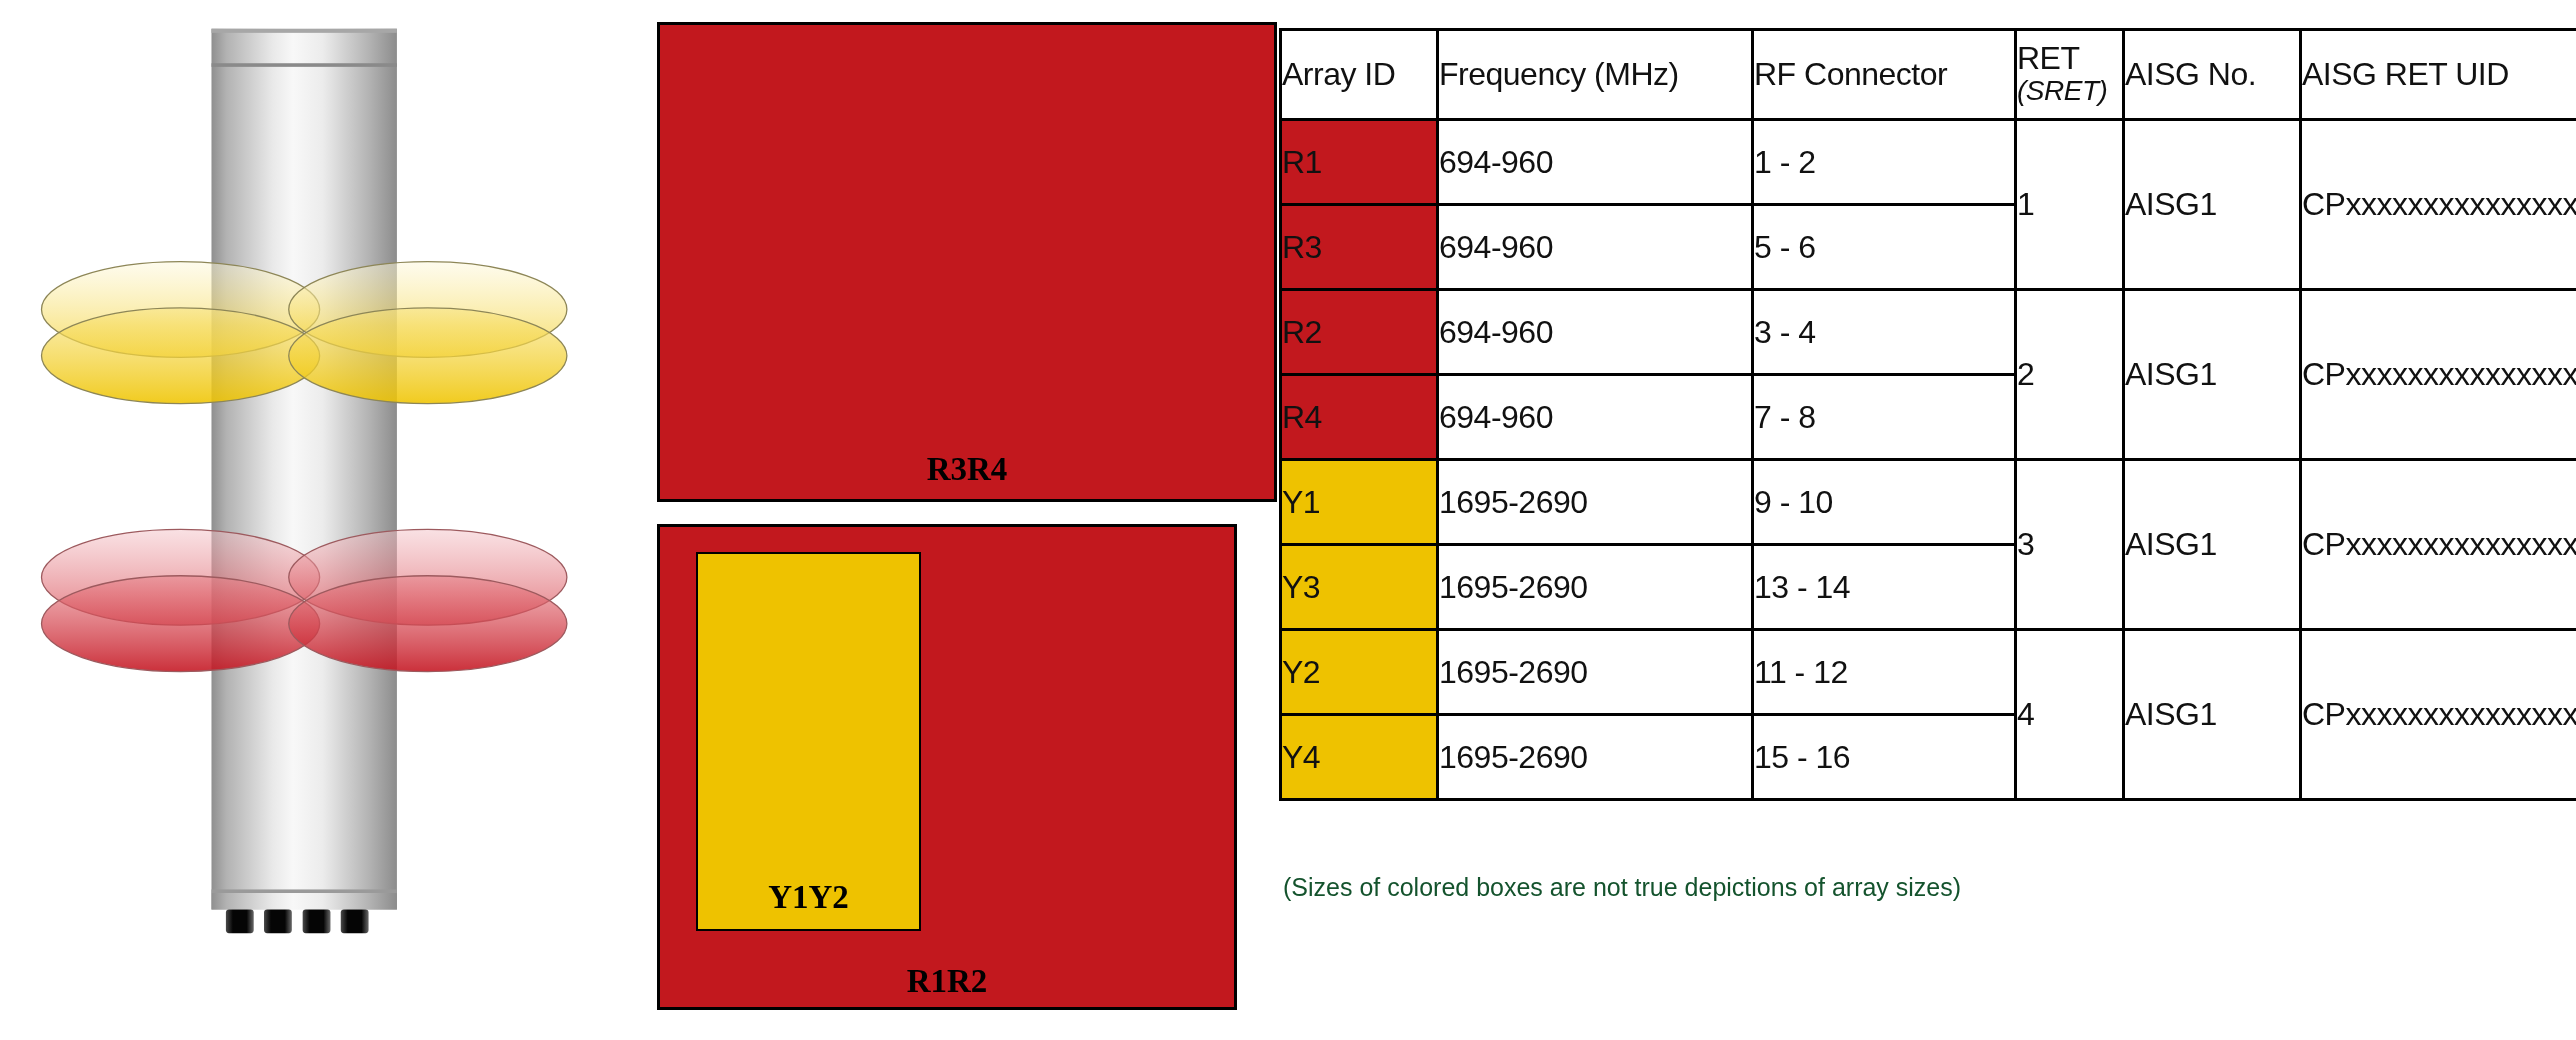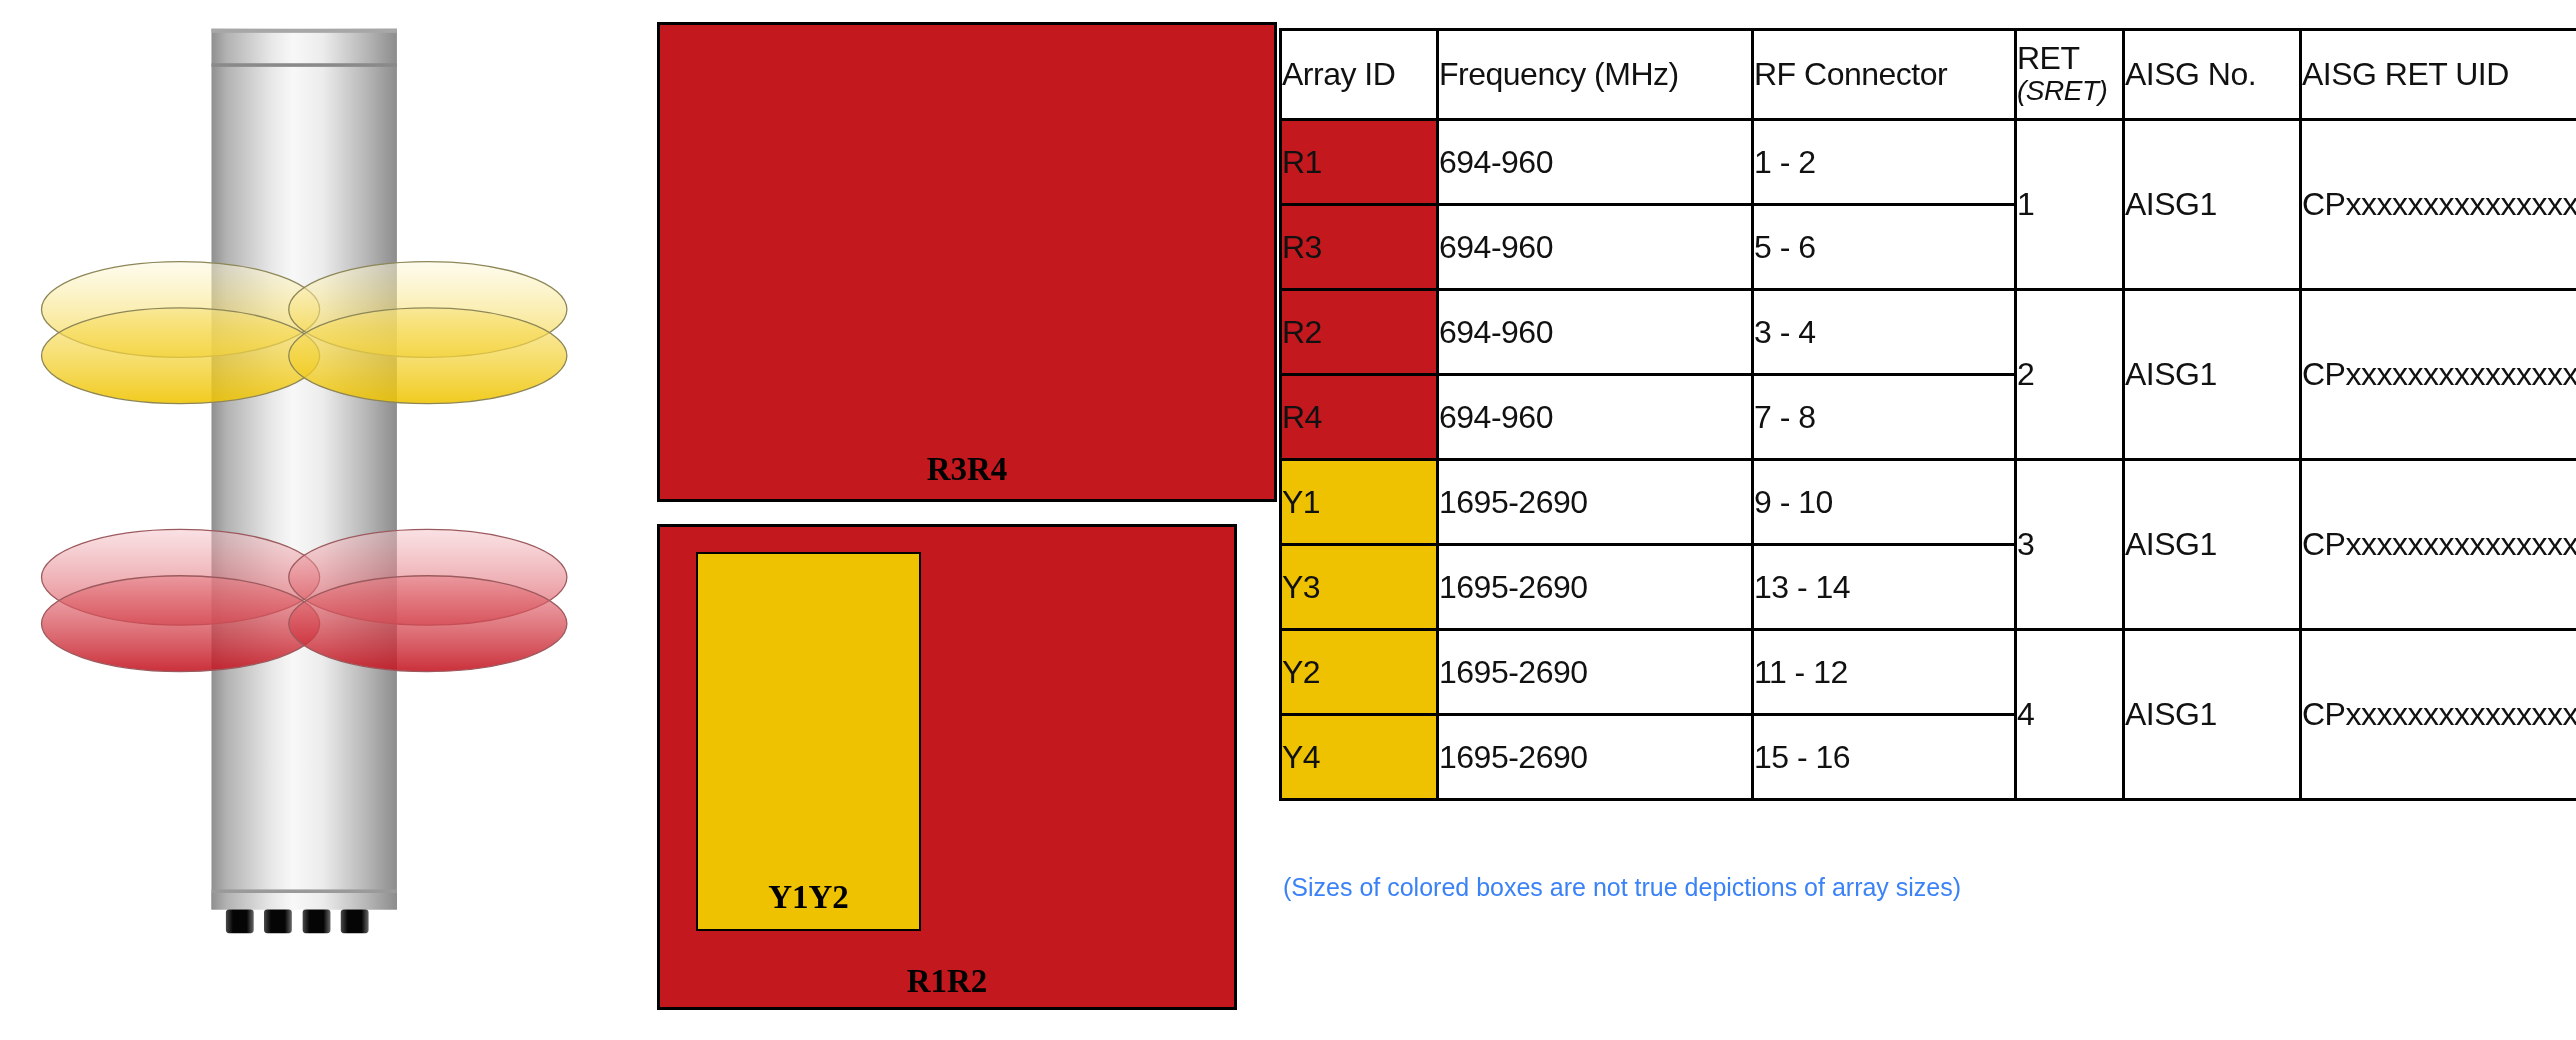--- a/index.html
+++ b/index.html
@@ -29,21 +29,21 @@
              table-layout:fixed;width:1550px;background:#fff;}
   .ret-table th,.ret-table td{border:3.1px solid #000;text-align:left;vertical-align:middle;
              font-size:32px;font-weight:normal;padding:0;color:#111;letter-spacing:-0.5px;}
   .ret-table thead th{height:87px;}
   .ret-table tbody td{height:82px;}
   .th-ret-main{display:block;font-size:32px;line-height:1.05;}
   .th-ret-sub{display:block;font-size:28px;line-height:1.1;font-style:italic;}
   .cell-red{background:var(--red,#C2181E);}
   .cell-yellow{background:var(--yellow,#EEC200);}
 
-  .footnote{position:absolute;left:1283px;top:873px;font-size:25px;color:#3b82f6;}
+  .footnote{position:absolute;left:1283px;top:873px;font-size:25px;color:#14532d;}
 </style>
 </head>
 <body>
 
 <div class="antenna-wrap">
   <svg width="567" height="922" viewBox="0 0 1100 1790">
     <defs>
       <linearGradient id="cylGrad" x1="0" y1="0" x2="1" y2="0">
         <stop offset="0" stop-color="#8f8f8f"></stop>
         <stop offset="0.08" stop-color="#b2b2b2"></stop>

